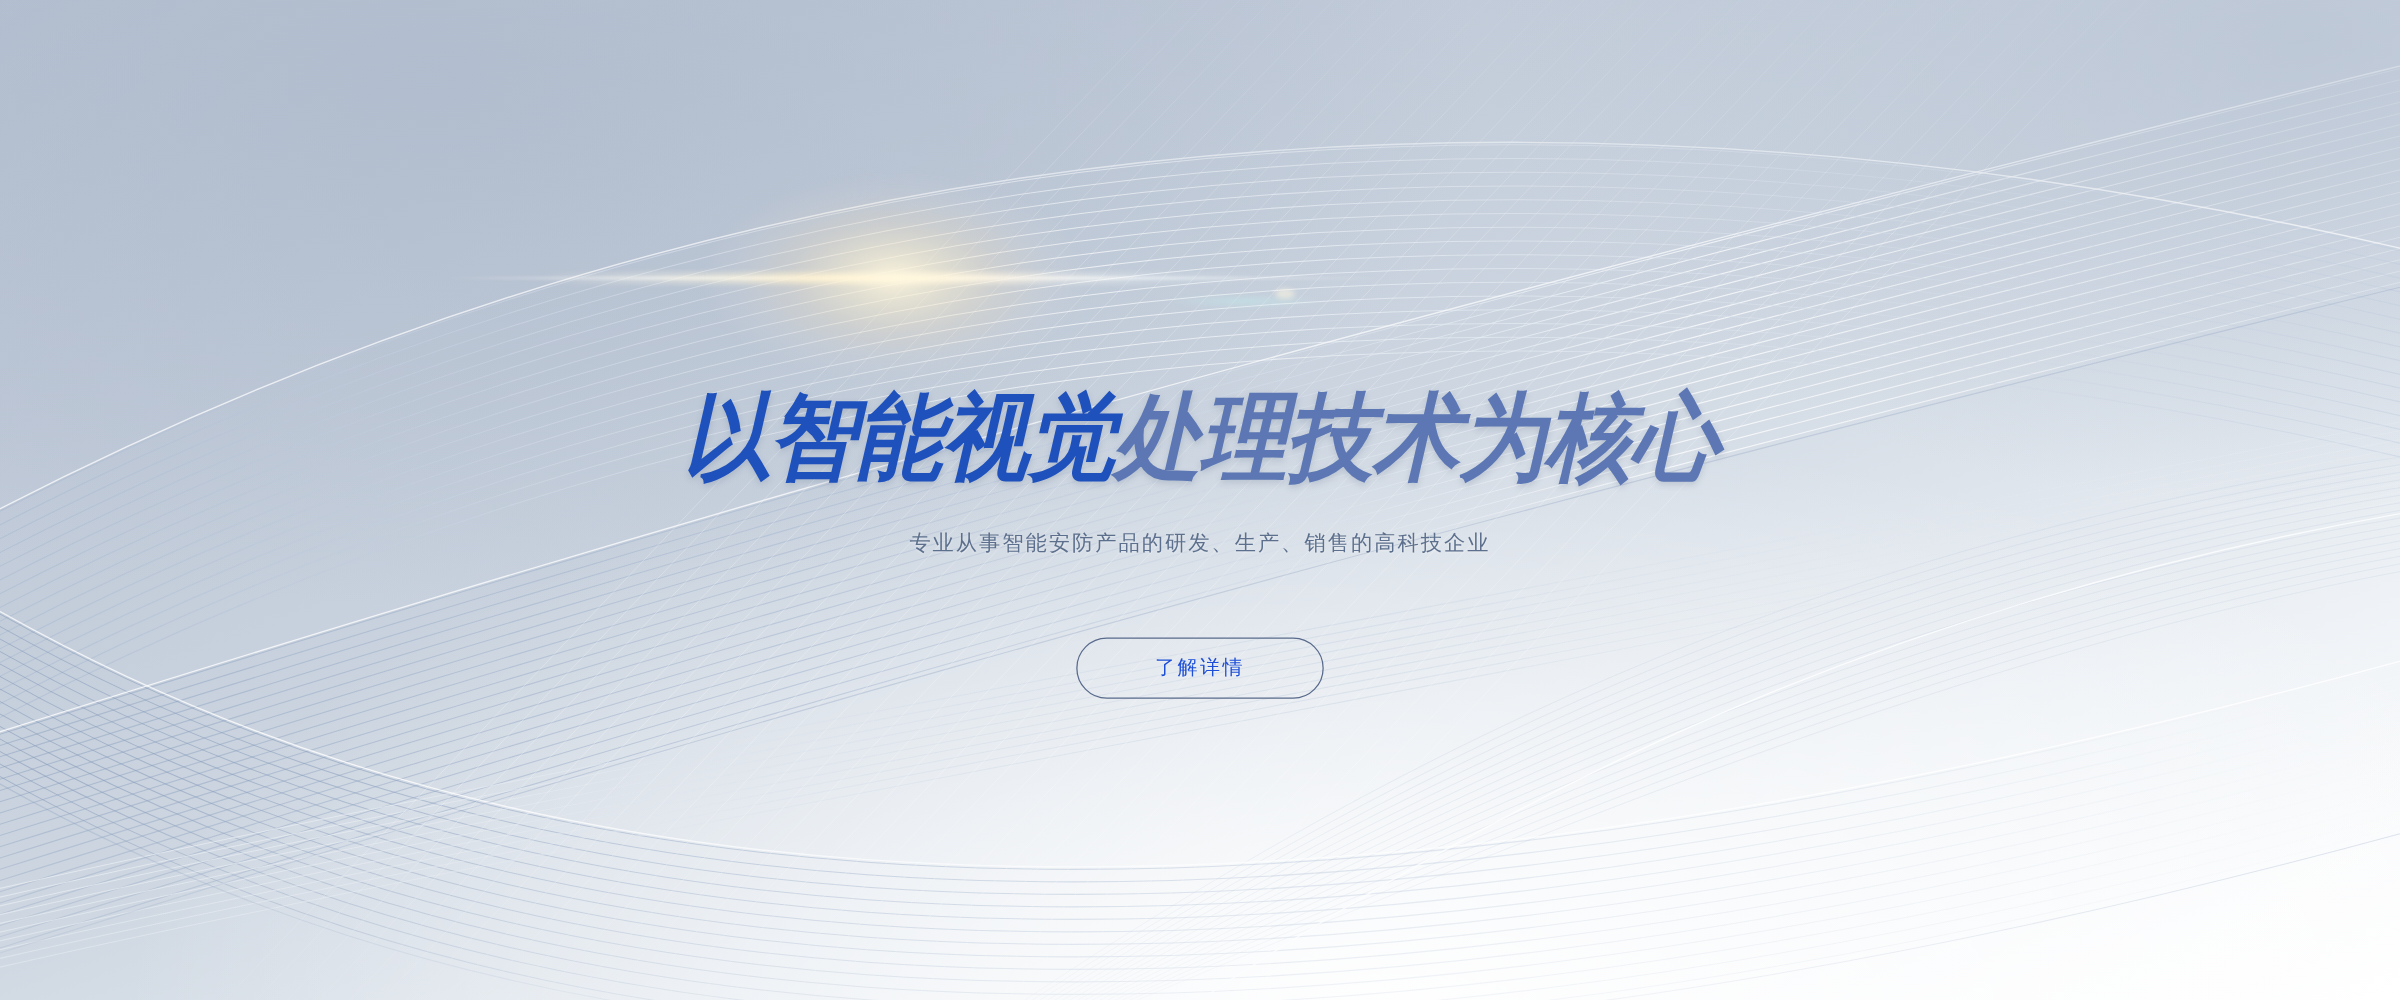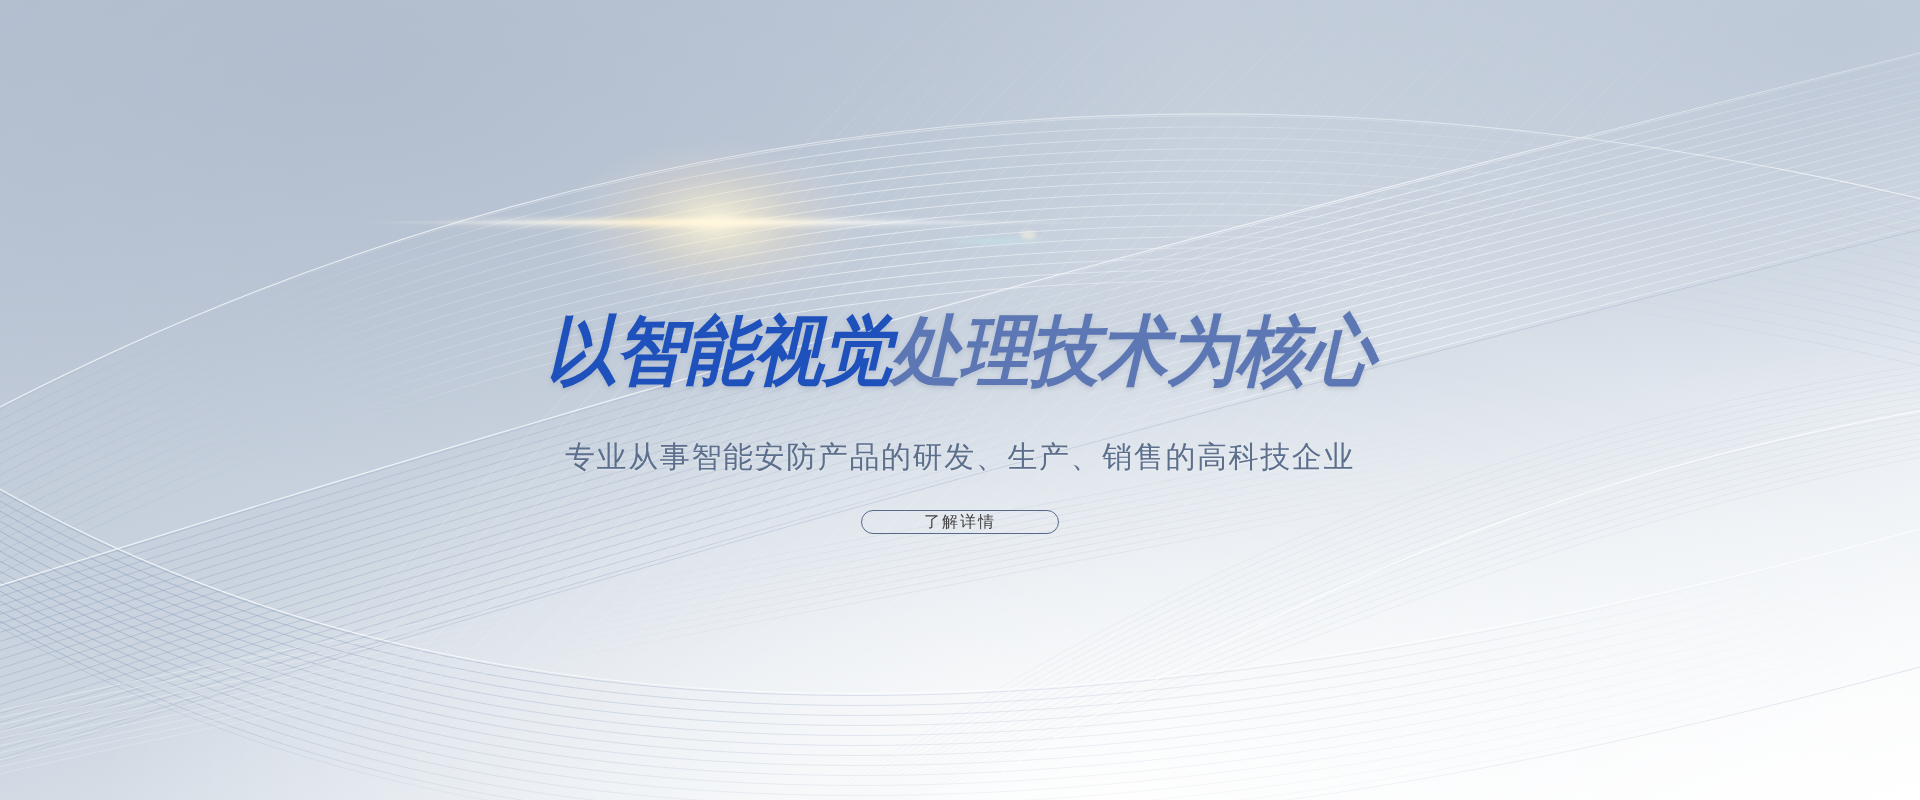--- a/index.html
+++ b/index.html
@@ -158,43 +158,43 @@
   .headline .seg-b {
     color: #5c77b3;
   }
 
   .subtitle {
     position: absolute;
     left: 0;
     right: 0;
     top: 406px;
     text-align: center;
-    font-size: 30px;
+    font-size: 17px;
     line-height: 1.4;
     letter-spacing: 1.6px;
     color: #5c6f8c;
     white-space: nowrap;
     text-shadow: 0 1px 2px rgba(255,255,255,0.45);
   }
 
   .cta-wrap {
     position: absolute;
     left: 0;
     right: 0;
     top: 510px;
     display: flex;
     justify-content: center;
   }
   .cta-button {
     width: 198px;
-    height: 24px;
+    height: 49px;
     border: 1.5px solid #58698b;
     border-radius: 999px;
     background: transparent;
-    color: #404040;
+    color: #1d4ed8;
     font-family: "Liberation Sans", "DejaVu Sans", sans-serif;
     font-size: 16px;
     letter-spacing: 2px;
     cursor: pointer;
     display: flex;
     align-items: center;
     justify-content: center;
     box-sizing: border-box;
     text-shadow: 0 1px 1px rgba(255,255,255,0.4);
   }

